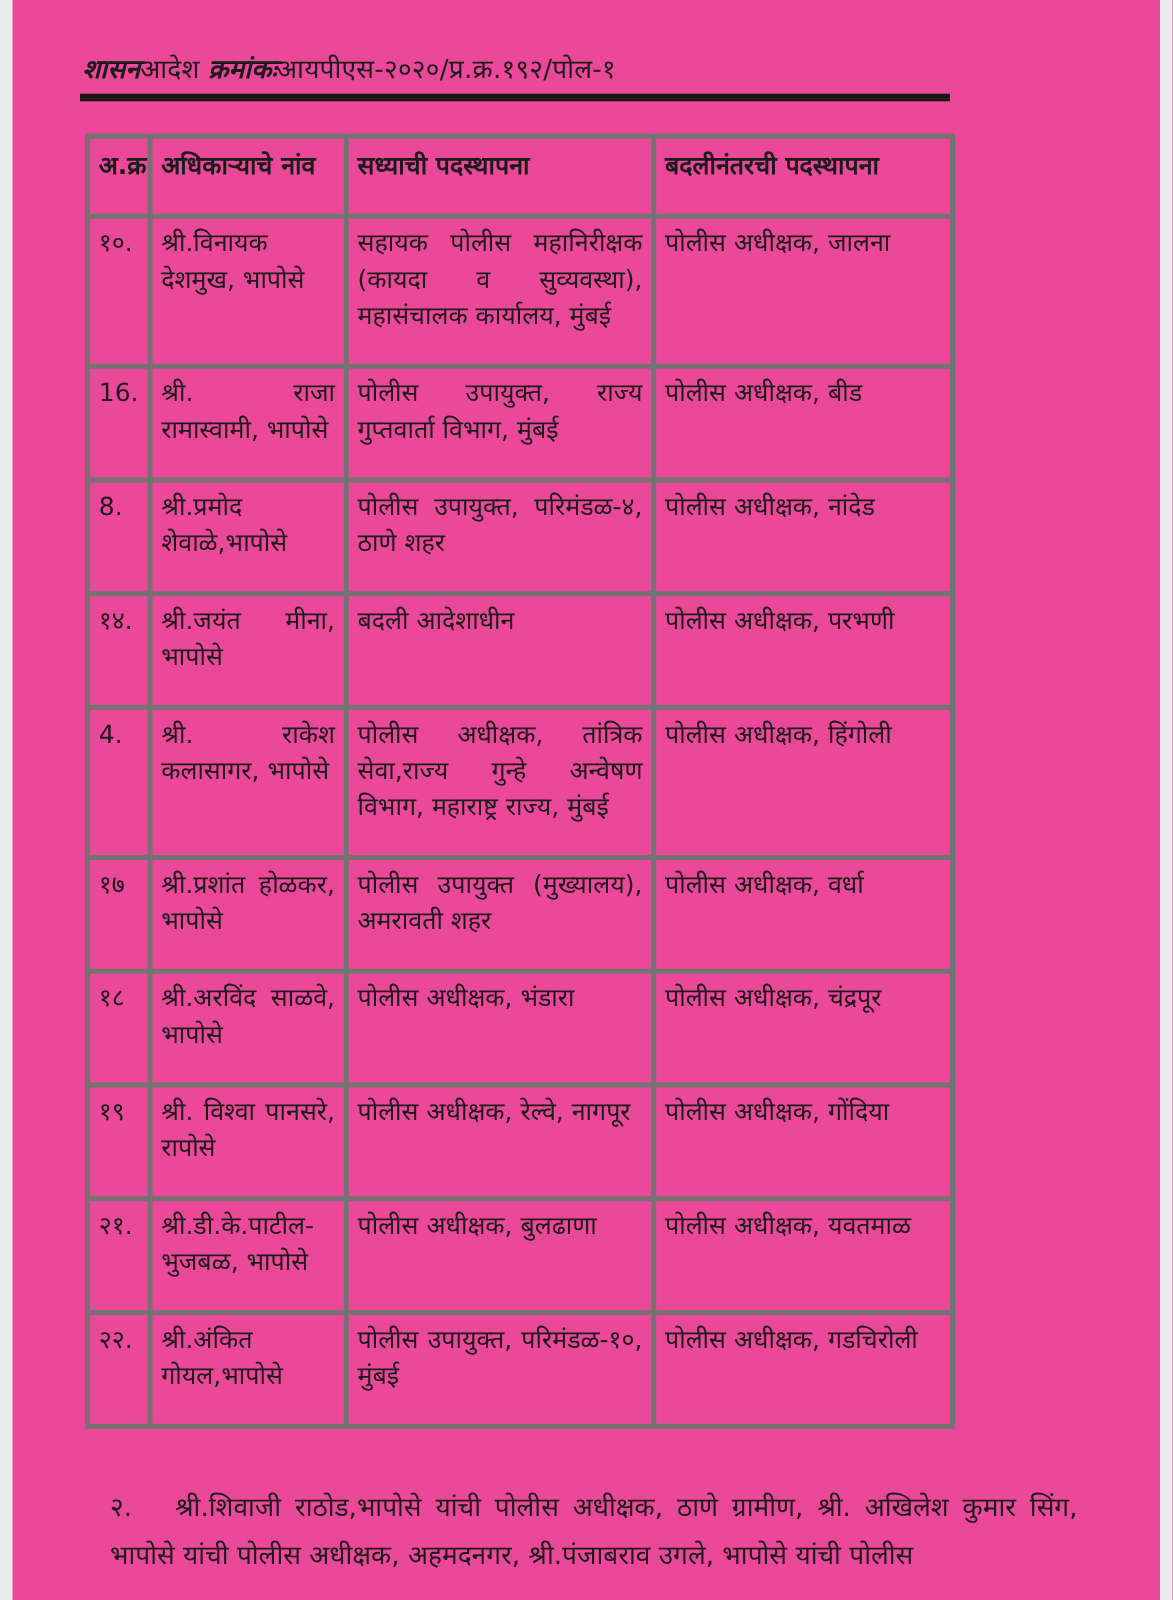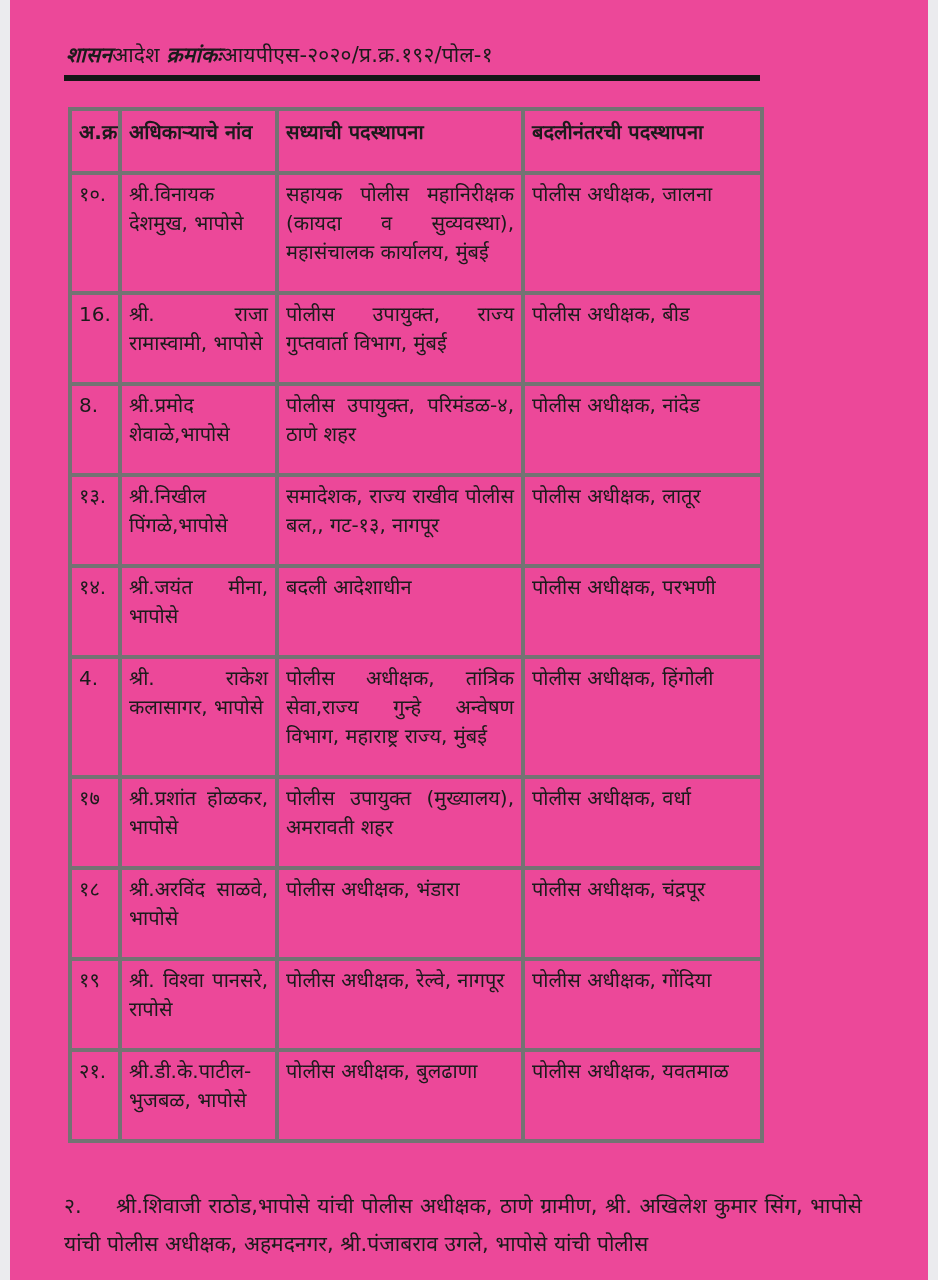--- a/index.html
+++ b/index.html
@@ -54,21 +54,21 @@
     height: 52px;
     padding-top: 7px;
   }
   .transfer-table col.c0 { width: 50px; }
   .transfer-table col.c1 { width: 157px; }
   .transfer-table col.c2 { width: 246px; }
   .transfer-table col.c3 { width: 239px; }
   .transfer-table td.cell-current { text-align: justify; margin-left: 42px; }
   .transfer-table td.cell-name { text-align: justify; }
   .body-paragraph {
-    margin: 44px 66px 0 54px;
+    margin: 44px 66px 0 78px;
     font-size: 21px;
     line-height: 38px;
     text-align: justify;
   }
   .body-paragraph .para-num { display: inline-block; min-width: 52px; }
 </style>
 </head>
 <body>
 
 <div class="page">
@@ -107,26 +107,20 @@
           <td class="cell-current">पोलीस उपायुक्त, राज्य गुप्तवार्ता विभाग, मुंबई</td>
           <td class="cell-after">पोलीस अधीक्षक, बीड</td>
         </tr>
         <tr>
           <td class="cell-serial">8.</td>
           <td class="cell-name">श्री.प्रमोद शेवाळे,भापोसे</td>
           <td class="cell-current">पोलीस उपायुक्त, परिमंडळ-४, ठाणे शहर</td>
           <td class="cell-after">पोलीस अधीक्षक, नांदेड</td>
         </tr>
         <tr>
-          <td class="cell-serial">१३.</td>
-          <td class="cell-name">श्री.निखील पिंगळे,भापोसे</td>
-          <td class="cell-current">समादेशक, राज्य राखीव पोलीस बल,, गट-१३, नागपूर</td>
-          <td class="cell-after">पोलीस अधीक्षक, लातूर</td>
-        </tr>
-        <tr>
           <td class="cell-serial">१४.</td>
           <td class="cell-name">श्री.जयंत मीना, भापोसे</td>
           <td class="cell-current">बदली आदेशाधीन</td>
           <td class="cell-after">पोलीस अधीक्षक, परभणी</td>
         </tr>
         <tr>
           <td class="cell-serial">4.</td>
           <td class="cell-name">श्री. राकेश कलासागर, भापोसे</td>
           <td class="cell-current">पोलीस अधीक्षक, तांत्रिक सेवा,राज्य गुन्हे अन्वेषण विभाग, महाराष्ट्र राज्य, मुंबई</td>
           <td class="cell-after">पोलीस अधीक्षक, हिंगोली</td>
@@ -148,18 +142,24 @@
           <td class="cell-name">श्री. विश्वा पानसरे, रापोसे</td>
           <td class="cell-current">पोलीस अधीक्षक, रेल्वे, नागपूर</td>
           <td class="cell-after">पोलीस अधीक्षक, गोंदिया</td>
         </tr>
         <tr>
           <td class="cell-serial">२१.</td>
           <td class="cell-name">श्री.डी.के.पाटील-भुजबळ, भापोसे</td>
           <td class="cell-current">पोलीस अधीक्षक, बुलढाणा</td>
           <td class="cell-after">पोलीस अधीक्षक, यवतमाळ</td>
         </tr>
+        <tr>
+          <td class="cell-serial">२२.</td>
+          <td class="cell-name">श्री.अंकित गोयल,भापोसे</td>
+          <td class="cell-current">पोलीस उपायुक्त, परिमंडळ-१०, मुंबई</td>
+          <td class="cell-after">पोलीस अधीक्षक, गडचिरोली</td>
+        </tr>
       </tbody>
   </table>
 
   <p class="body-paragraph"><span class="para-num">२.</span><span>श्री.शिवाजी राठोड,भापोसे यांची पोलीस अधीक्षक, ठाणे ग्रामीण,  श्री. अखिलेश कुमार सिंग, भापोसे यांची पोलीस अधीक्षक, अहमदनगर,  श्री.पंजाबराव उगले, भापोसे यांची पोलीस</span></p>
 
 </div>
 
 </body></html>

